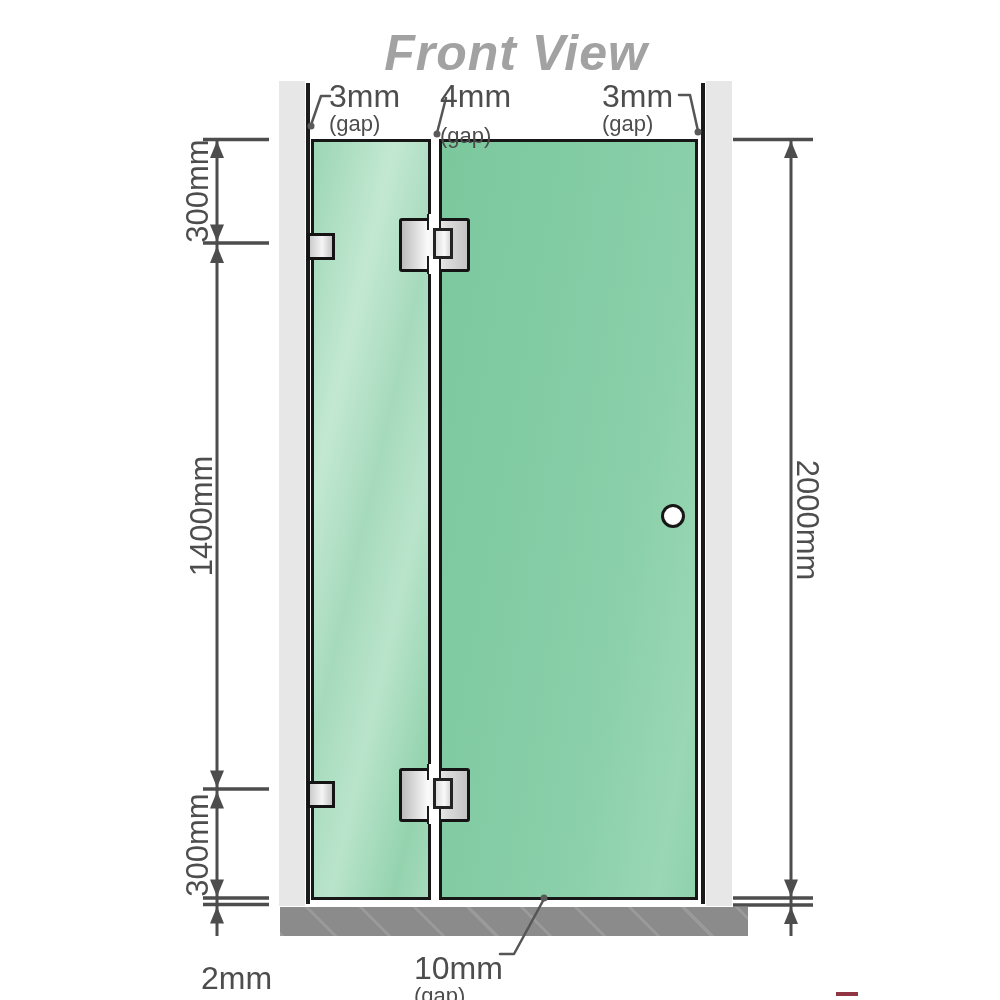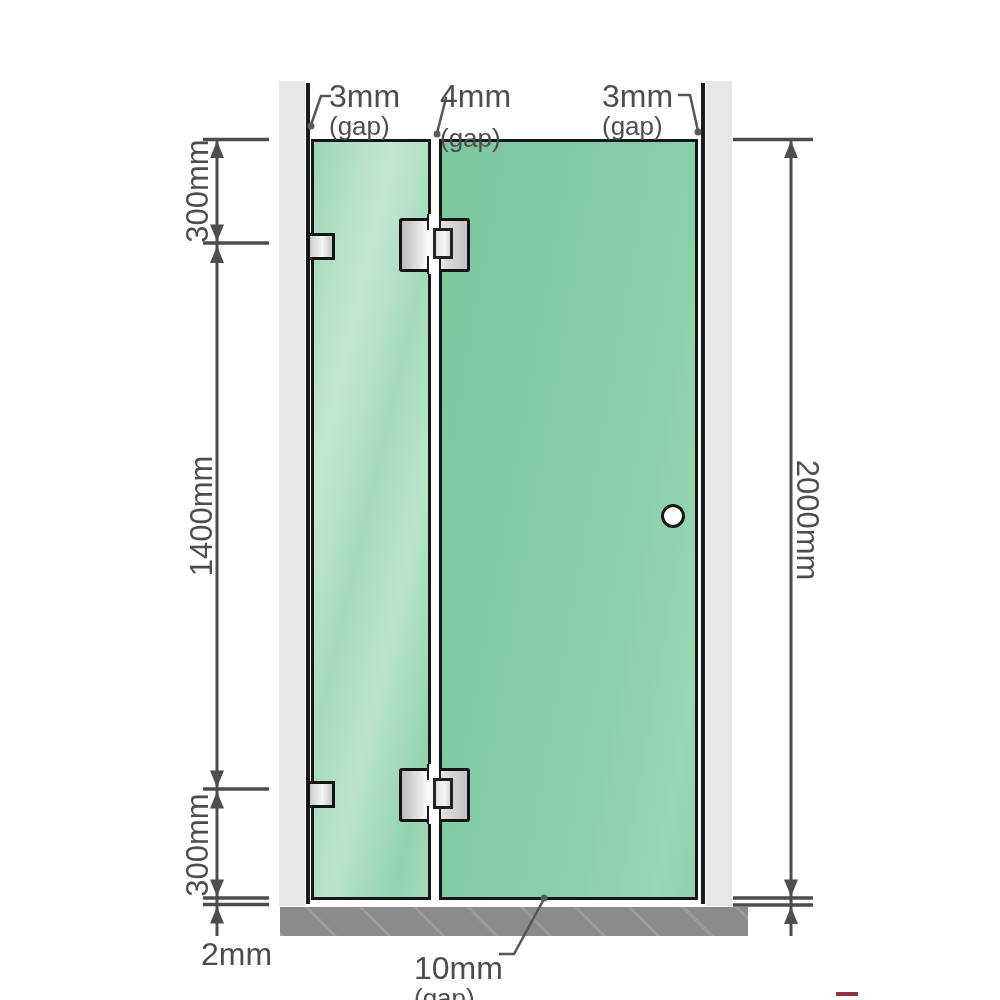--- a/index.html
+++ b/index.html
@@ -69,30 +69,31 @@
   .knuckle-top{top:228px;}
   .knuckle-bottom{top:778px;}
   
   svg.dims{position:absolute;left:0;top:0;width:1000px;height:1000px;pointer-events:none;}
   
   .dim-text{position:absolute;white-space:nowrap;color:#4d4d4d;font-size:31px;}
   .vlabel{transform:translate(-50%,-50%) rotate(-90deg);}
   .vlabel-r{transform:translate(-50%,-50%) rotate(90deg);}
   .gap-label{position:absolute;text-align:left;color:#4d4d4d;line-height:1;}
   .gap-value{font-size:32px;display:block;}
-  .gap-suffix{font-size:26px;display:block;margin-top:1px;}
+  .gap-suffix{font-size:22px;display:block;margin-top:1px;}
   .gap-suffix-low{margin-top:13px;}
   .plain-label{position:absolute;color:#4d4d4d;font-size:32px;white-space:nowrap;}
   .watermark{position:absolute;left:836px;top:992px;width:22px;height:4px;background:#7e1022;opacity:.85;}
 </style>
 </head>
 <body>
 
 <div class="stage">
 
+  <div class="title">Front View</div>
 
   <div class="wall wall-left"></div>
   <div class="wall wall-right"></div>
   <div class="wall-edge wall-edge-left"></div>
   <div class="wall-edge wall-edge-right"></div>
 
   <div class="floor"></div>
 
   <div class="panel panel-fixed"></div>
   <div class="panel panel-door"></div>
@@ -167,16 +168,16 @@
     <span class="gap-suffix gap-suffix-low">(gap)</span>
   </div>
   <div class="gap-label" style="left:602px;top:80px;width:80px;">
     <span class="gap-value">3mm</span>
     <span class="gap-suffix">(gap)</span>
   </div>
   <div class="gap-label" style="left:414px;top:952px;width:90px;">
     <span class="gap-value">10mm</span>
     <span class="gap-suffix">(gap)</span>
   </div>
-  <div class="plain-label" style="left:201px;top:936px;">2mm</div>
+  <div class="plain-label" style="left:201px;top:960px;">2mm</div>
 
   <div class="watermark"></div>
 </div>
 
 </body></html>

